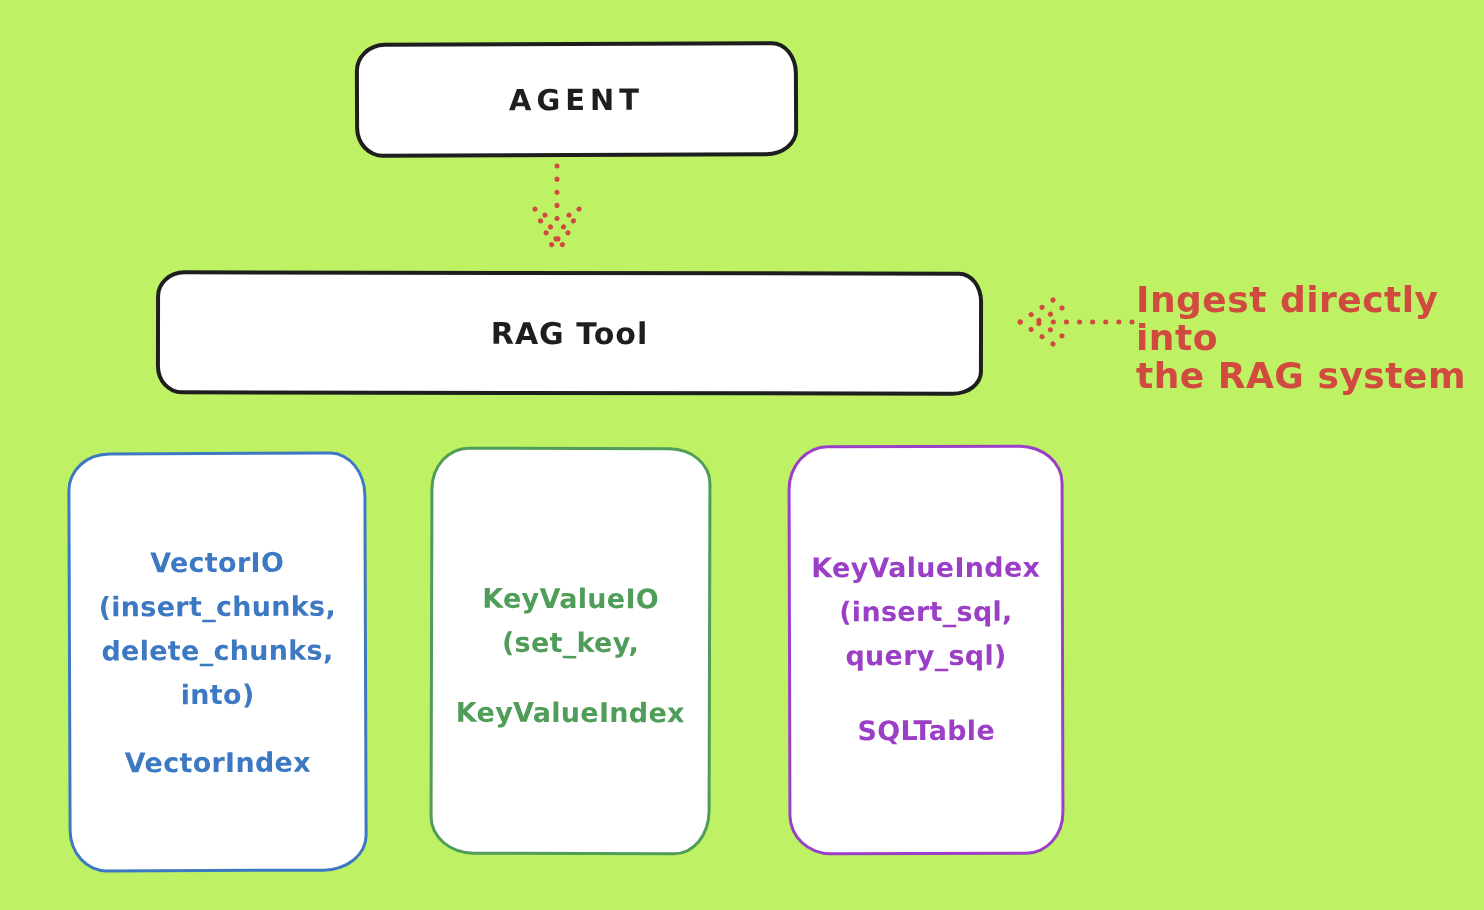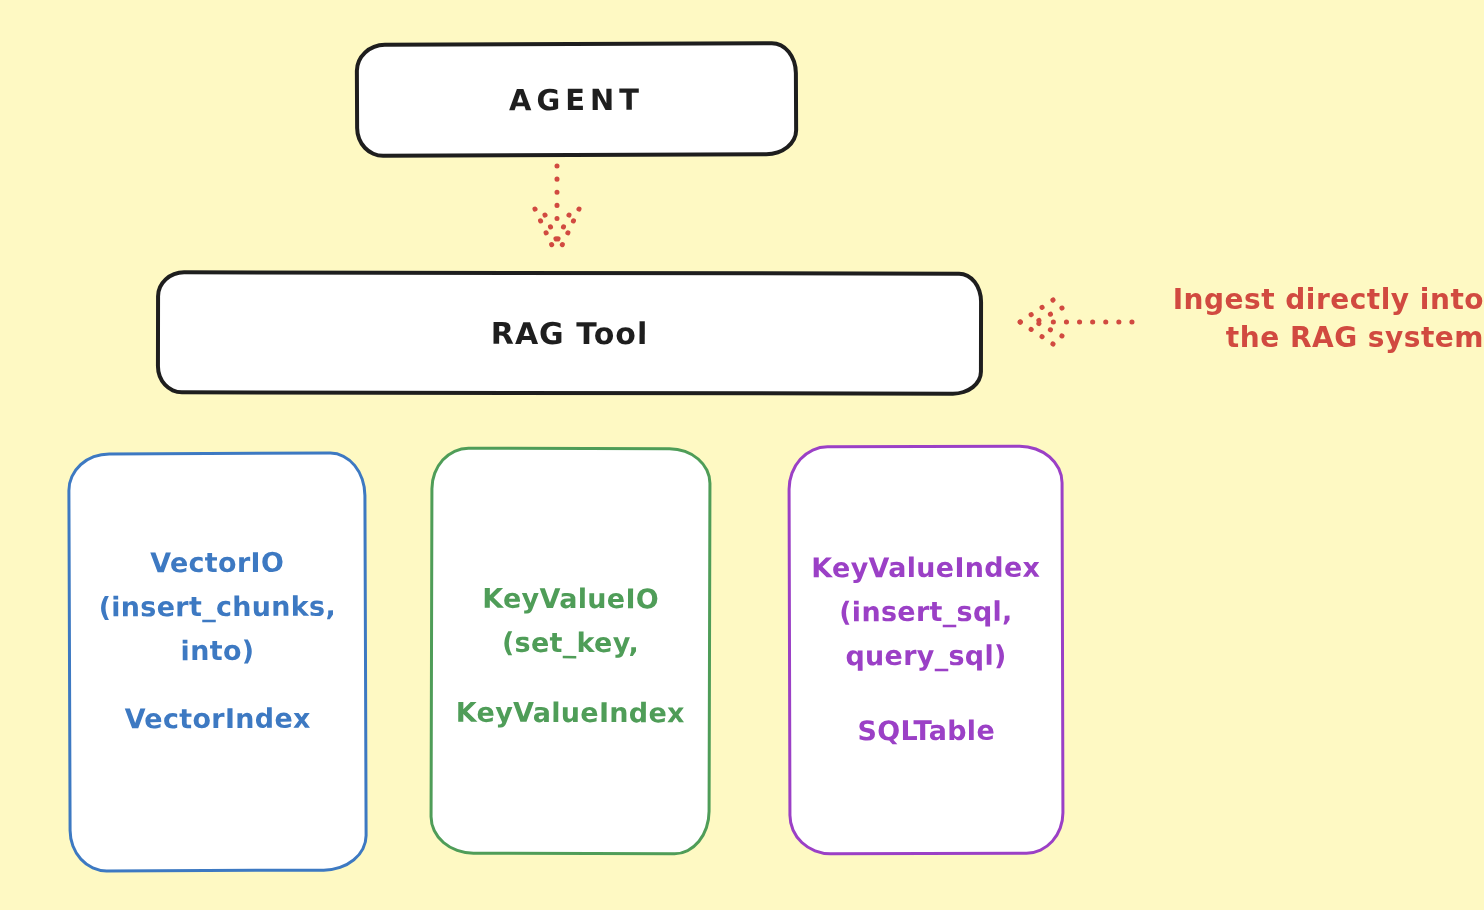--- a/index.html
+++ b/index.html
@@ -1,20 +1,20 @@
 <!DOCTYPE html>
 <html><head>
 <meta charset="utf-8">
 <style>
   html, body { margin: 0; padding: 0; background: #ffffff; }
   .canvas {
     position: relative;
     width: 1484px;
     height: 910px;
-    background: #fef9c3;
+    background: #bef264;
     overflow: hidden;
     font-family: "DejaVu Sans", "Liberation Sans", sans-serif;
   }
   .box {
     position: absolute;
     box-sizing: border-box;
     background: #ffffff;
     display: flex;
     align-items: center;
     justify-content: center;
@@ -36,22 +36,22 @@
   }
   .rag-box .label {
     font-size: 30px; font-weight: 600; letter-spacing: 1px;
   }
   .arrow { position: absolute; overflow: visible; }
   .arrow-down { left: 528px; top: 162px; width: 58px; height: 102px; }
   .arrow-left { left: 1012px; top: 293px; width: 128px; height: 58px; }
   .annotation {
     position: absolute;
     left: 1136px; top: 281px; width: 348px;
-    text-align: right;
-    font-size: 28px; font-weight: 700;
+    text-align: left;
+    font-size: 36px; font-weight: 700;
     line-height: 38px;
     letter-spacing: 0.5px;
   }
   .backend {
     position: absolute;
     box-sizing: border-box;
     background: #ffffff;
     border: 3.5px solid;
     display: flex;
     flex-direction: column;
@@ -115,20 +115,21 @@
 
   <div class="annotation" style="color: rgb(209, 74, 64);">
     <div>Ingest directly into</div>
     <div>the RAG system</div>
   </div>
 
   <div class="backend backend-vector" style="border-color: rgb(61, 121, 194);">
     <div class="lines" style="color: rgb(61, 121, 194);">
       <div>VectorIO</div>
       <div>(insert_chunks,</div>
+      <div>delete_chunks,</div>
       <div>into)</div>
     </div>
     <div class="index-label" style="color: rgb(61, 121, 194);">VectorIndex</div>
   </div>
 
   <div class="backend backend-keyvalue" style="border-color: rgb(79, 157, 88);">
     <div class="lines" style="color: rgb(79, 157, 88); margin-top: 24px;">
       <div>KeyValueIO</div>
       <div>(set_key,</div>
     </div>

